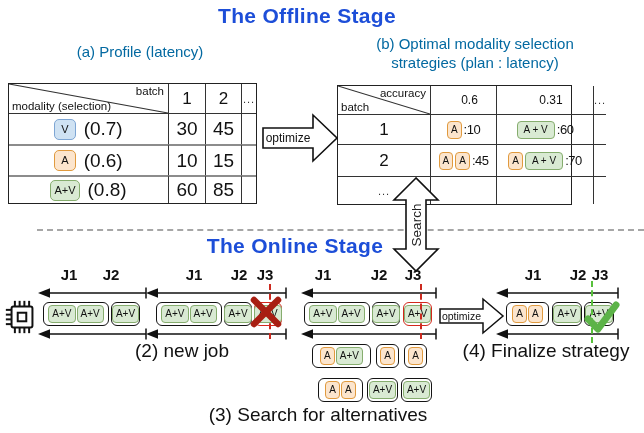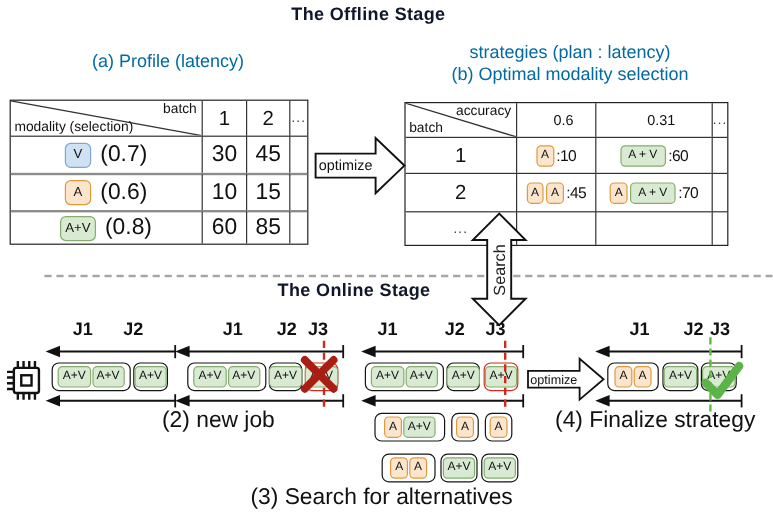--- a/index.html
+++ b/index.html
@@ -1,21 +1,21 @@
 <!DOCTYPE html>
 <html><head>
 <meta charset="utf-8">
 <style>
   html,body{margin:0;padding:0;background:#fff;}
   #canvas{position:relative;width:644px;height:433px;background:#fff;overflow:hidden;
           font-family:"Liberation Sans",sans-serif;color:#111;}
   .abs{position:absolute;}
   .nw{white-space:nowrap;}
   .ctr{text-align:center;}
-  .stage-title{font-size:15px;font-weight:bold;color:#0f172a;letter-spacing:.3px;}
+  .stage-title{font-size:21px;font-weight:bold;color:#1d4ed8;letter-spacing:.3px;}
   .subcap{font-size:15px;line-height:19px;color:#0369a1;}
   .cap{font-size:19px;}
   .jl{font-size:15px;font-weight:bold;}
   
   .tbl{position:absolute;display:grid;box-sizing:border-box;border:1.6px solid #222;background:#fff;z-index:1;}
   .cell{position:relative;display:flex;align-items:center;justify-content:center;box-sizing:border-box;overflow:visible;}
   .bl{border-left:1.1px solid #333;}
   .bt{border-top:1.1px solid #333;}
   .btg{border-top:2px solid #8c8c8c;}
   .hnum{font-size:17px;}
@@ -49,22 +49,22 @@
 </head>
 <body>
 
 <div id="canvas">
 
   <div class="abs stage-title ctr nw" style="left:182px;top:4px;width:250px;">The Offline Stage</div>
 
   <div class="abs subcap ctr nw" style="left:40px;top:42px;width:200px;">(a) Profile (latency)</div>
 
   <div class="abs subcap ctr" style="left:330px;top:34px;width:290px;">
+    <div>(b) Optimal modality selection</div>
     <div>strategies (plan : latency)</div>
-    <div>(b) Optimal modality selection</div>
   </div>
 
   <div class="tbl" style="left:8px;top:83px;width:249px;height:121px;grid-template-columns:159px 37px 36px 1fr;grid-template-rows:29px 31px 31px 1fr;">
     <div class="cell">
       <svg class="diag" viewBox="0 0 159 29" preserveAspectRatio="none">
         <line x1="0" y1="0" x2="159" y2="29" stroke="#333" stroke-width="1.1"></line>
       </svg>
       <span class="corner-top">batch</span>
       <span class="corner-bot">modality (selection)</span>
     </div>
@@ -95,21 +95,21 @@
     <div class="cell bl btg num">60</div>
     <div class="cell bl btg num">85</div>
     <div class="cell bl btg"></div>
   </div>
 
   <svg class="blockarrow" style="left:261px;top:112px;" width="78" height="52" viewBox="0 0 78 52">
     <polygon points="2,16 52,16 52,3 76,26 52,49 52,36 2,36" fill="#fff" stroke="#111" stroke-width="1.6"></polygon>
     <text x="27" y="30" text-anchor="middle" font-size="12" fill="#111">optimize</text>
   </svg>
 
-  <div class="tbl" style="left:337px;top:85px;width:270px;height:120px;grid-template-columns:92px 66px 97px 1fr;grid-template-rows:28px 30px 32px 1fr;">
+  <div class="tbl" style="left:337px;top:85px;width:235px;height:120px;grid-template-columns:92px 66px 97px 1fr;grid-template-rows:28px 30px 32px 1fr;">
     <div class="cell">
       <svg class="diag" viewBox="0 0 92 28" preserveAspectRatio="none">
         <line x1="0" y1="0" x2="92" y2="28" stroke="#333" stroke-width="1.1"></line>
       </svg>
       <span class="corner-top">accuracy</span>
       <span class="corner-bot">batch</span>
     </div>
     <div class="cell bl hsm">0.6</div>
     <div class="cell bl hsm">0.31</div>
     <div class="cell bl hdots">...</div>

